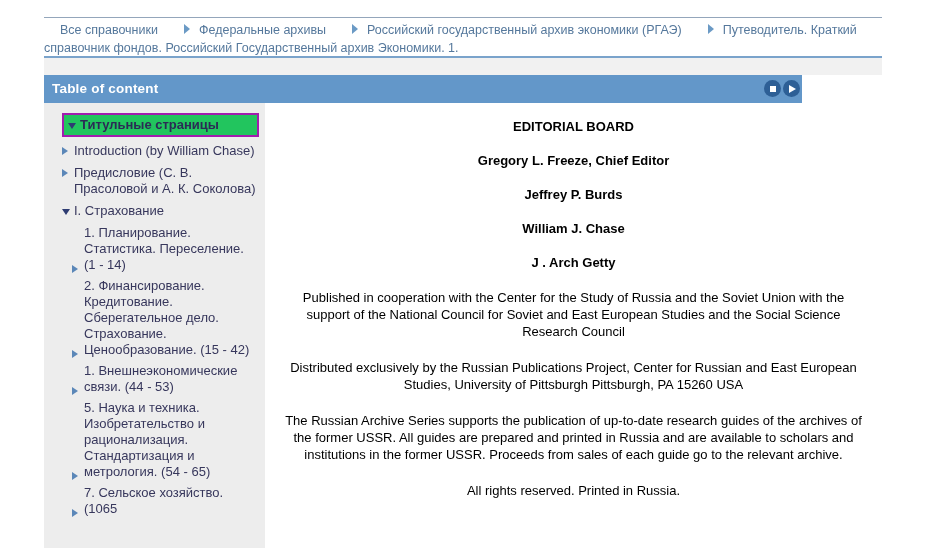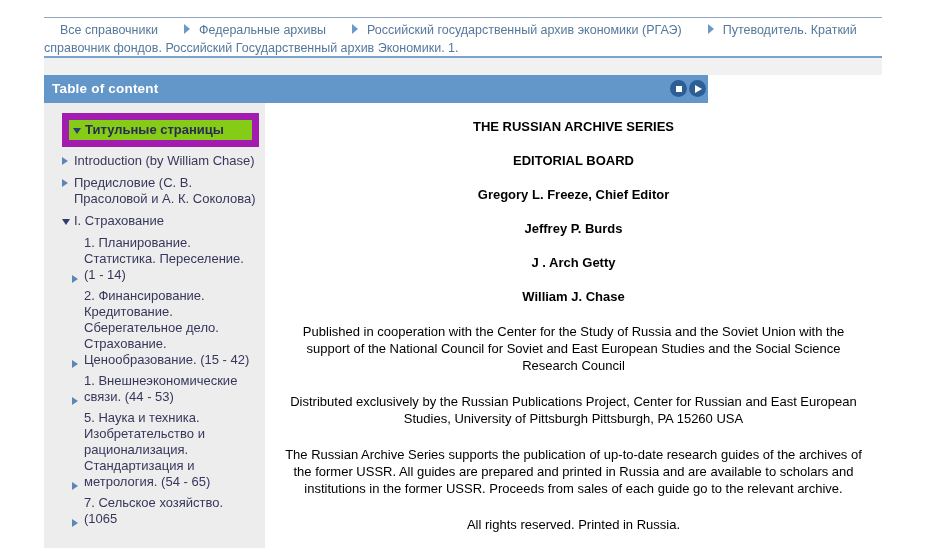--- a/index.html
+++ b/index.html
@@ -13,38 +13,38 @@
   .crumb-wrap{white-space:normal;margin-left:16px;}
   .crumb{cursor:pointer;}
   .crumb-sep{display:inline-block;width:0;height:0;border-left:6px solid #6b9ac5;
              border-top:5px solid transparent;border-bottom:5px solid transparent;
              margin:0 9px 0 10px;}
   .crumb-wrap:first-child .crumb-sep{display:none;}
   .bc-underline{position:absolute;left:44px;top:56px;width:838px;height:2px;background:#7aa3cb;}
   .strip{position:absolute;left:44px;top:58px;width:838px;height:17px;background:#f1f1f1;}
 
   
-  .bar{position:absolute;left:44px;top:75px;width:664px;height:28px;background:#6397c9;}
+  .bar{position:absolute;left:44px;top:75px;width:758px;height:28px;background:#6397c9;}
   .bar-title{color:#ffffff;font-weight:bold;font-size:13.5px;line-height:28px;
              padding-left:8px;letter-spacing:.2px;}
   .bar-buttons{position:absolute;right:2px;top:5px;display:flex;gap:2px;}
   .circle-btn{width:17px;height:17px;border-radius:50%;background:#2d5f96;display:flex;
               align-items:center;justify-content:center;cursor:pointer;}
   .stop-glyph{width:6px;height:6px;background:#fff;}
   .play-glyph{width:0;height:0;border-left:7px solid #fff;border-top:4px solid transparent;
               border-bottom:4px solid transparent;margin-left:2px;}
 
   
   .body-row{position:absolute;left:44px;top:103px;width:838px;height:445px;display:flex;}
   .sidebar{width:221px;flex:0 0 221px;background:#ededed;box-sizing:border-box;
            padding:10px 6px 0 18px;overflow:hidden;}
   .tree-item{display:flex;margin-bottom:6px;font-size:13px;line-height:16px;
              color:#37375c;cursor:pointer;}
   .tree-item.level-2{margin-left:10px;margin-bottom:5px;align-items:flex-end;}
-  .tree-item.selected{background:#84cc16;border:7px solid #a21caf;padding:2px 4px;
+  .tree-item.selected{background:#22c55e;border:2px solid #a21caf;padding:2px 4px;
                       font-weight:bold;color:#2b2b55;}
   .arrow-box{flex:0 0 12px;padding-top:4px;cursor:pointer;}
   .arrow{display:block;width:0;height:0;}
   .tree-item.collapsed .arrow{border-left:6px solid #5b87b8;border-top:4px solid transparent;
                               border-bottom:4px solid transparent;}
   .tree-item.expanded .arrow{border-top:6px solid #2e3c72;border-left:4px solid transparent;
                              border-right:4px solid transparent;margin-top:2px;}
   .tree-label{flex:1;}
 
   .main{flex:1;background:#ffffff;box-sizing:border-box;padding:16px 20px 0;
@@ -134,26 +134,25 @@
         <span class="arrow-box">
             <span class="arrow"></span>
           </span>
         <span class="tree-label">7. Сельское хозяйство. (1065</span>
       </div>
       </div>
 
     <div class="main">
       <div>
 
-      <div class="c-heading">THE RUSSIAN ARCHIVE SERIES</div>
           <div class="c-heading">EDITORIAL BOARD</div>
           <div class="c-heading">Gregory L. Freeze, Chief Editor</div>
           <div class="c-heading">Jeffrey P. Burds</div>
+          <div class="c-heading">William J. Chase</div>
           <div class="c-heading">J . Arch Getty</div>
-          <div class="c-heading">William J. Chase</div>
         </div>
       <div>
 
       <div class="c-para">Published in cooperation with the Center for the Study of Russia and the Soviet Union with the support of the National Council for Soviet and East European Studies and the Social Science Research Council</div>
           <div class="c-para">Distributed exclusively by the Russian Publications Project, Center for Russian and East European Studies, University of Pittsburgh Pittsburgh, PA 15260 USA</div>
           <div class="c-para">The Russian Archive Series supports the publication of up-to-date research guides of the archives of the former USSR. All guides are prepared and printed in Russia and are available to scholars and institutions in the former USSR. Proceeds from sales of each guide go to the relevant archive.</div>
           <div class="c-para">All rights reserved. Printed in Russia.</div>
         </div>
     </div>
 

